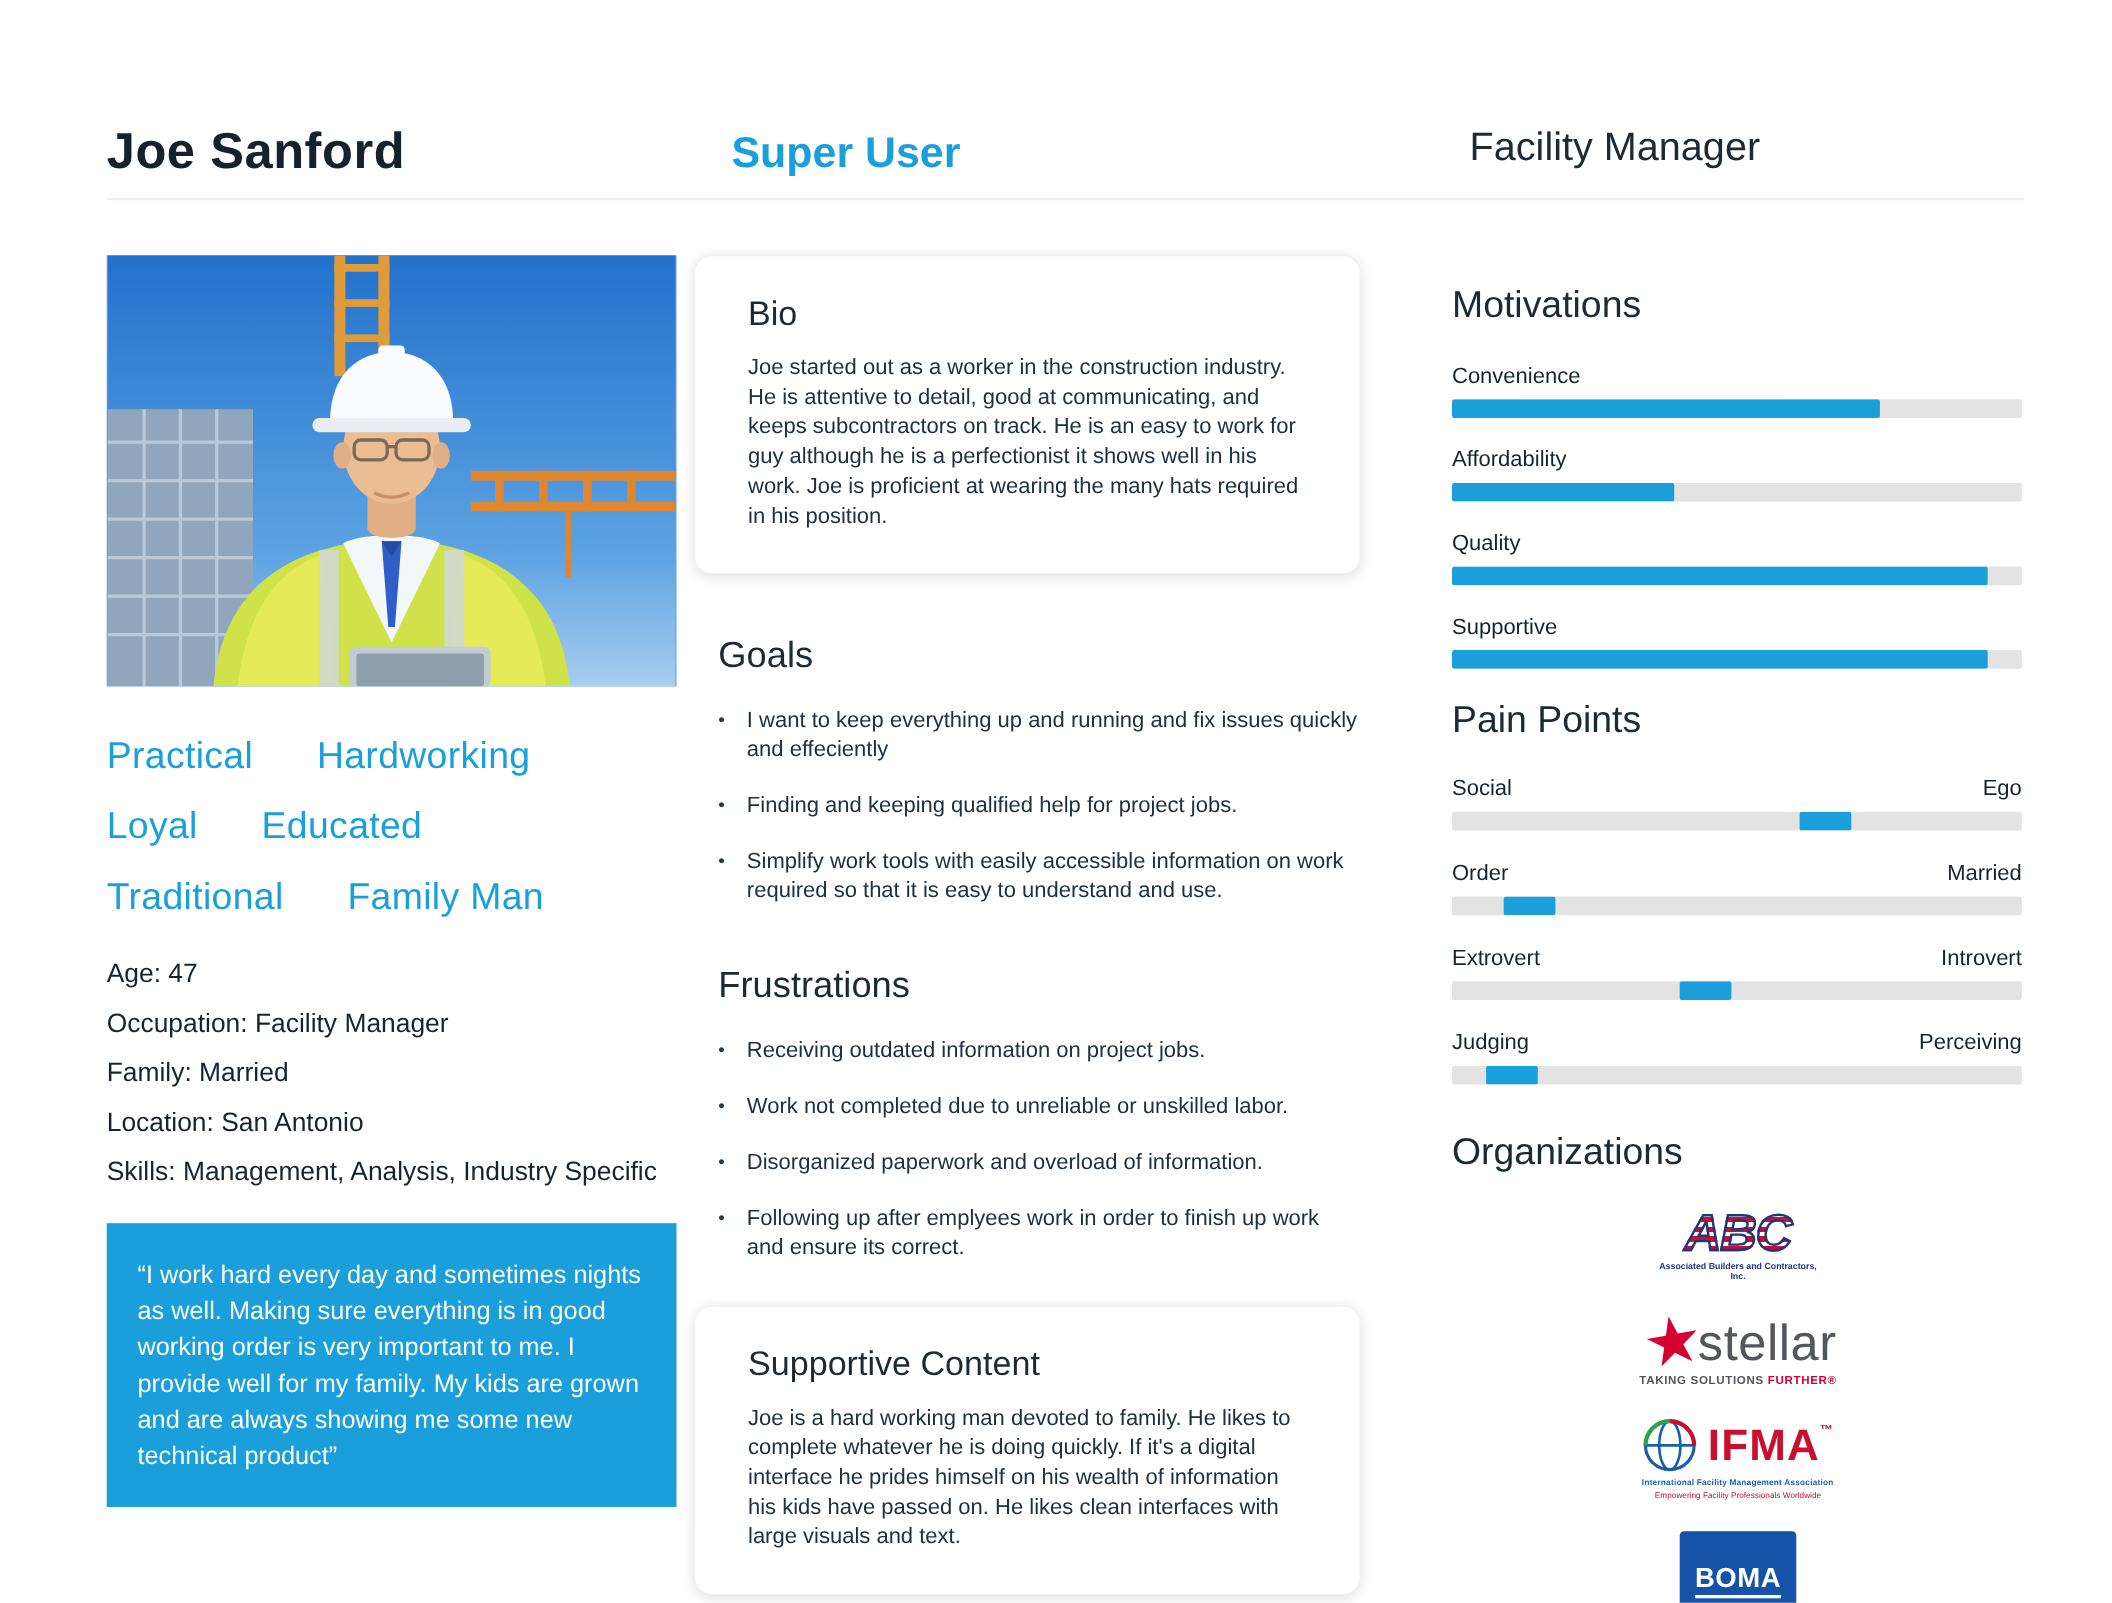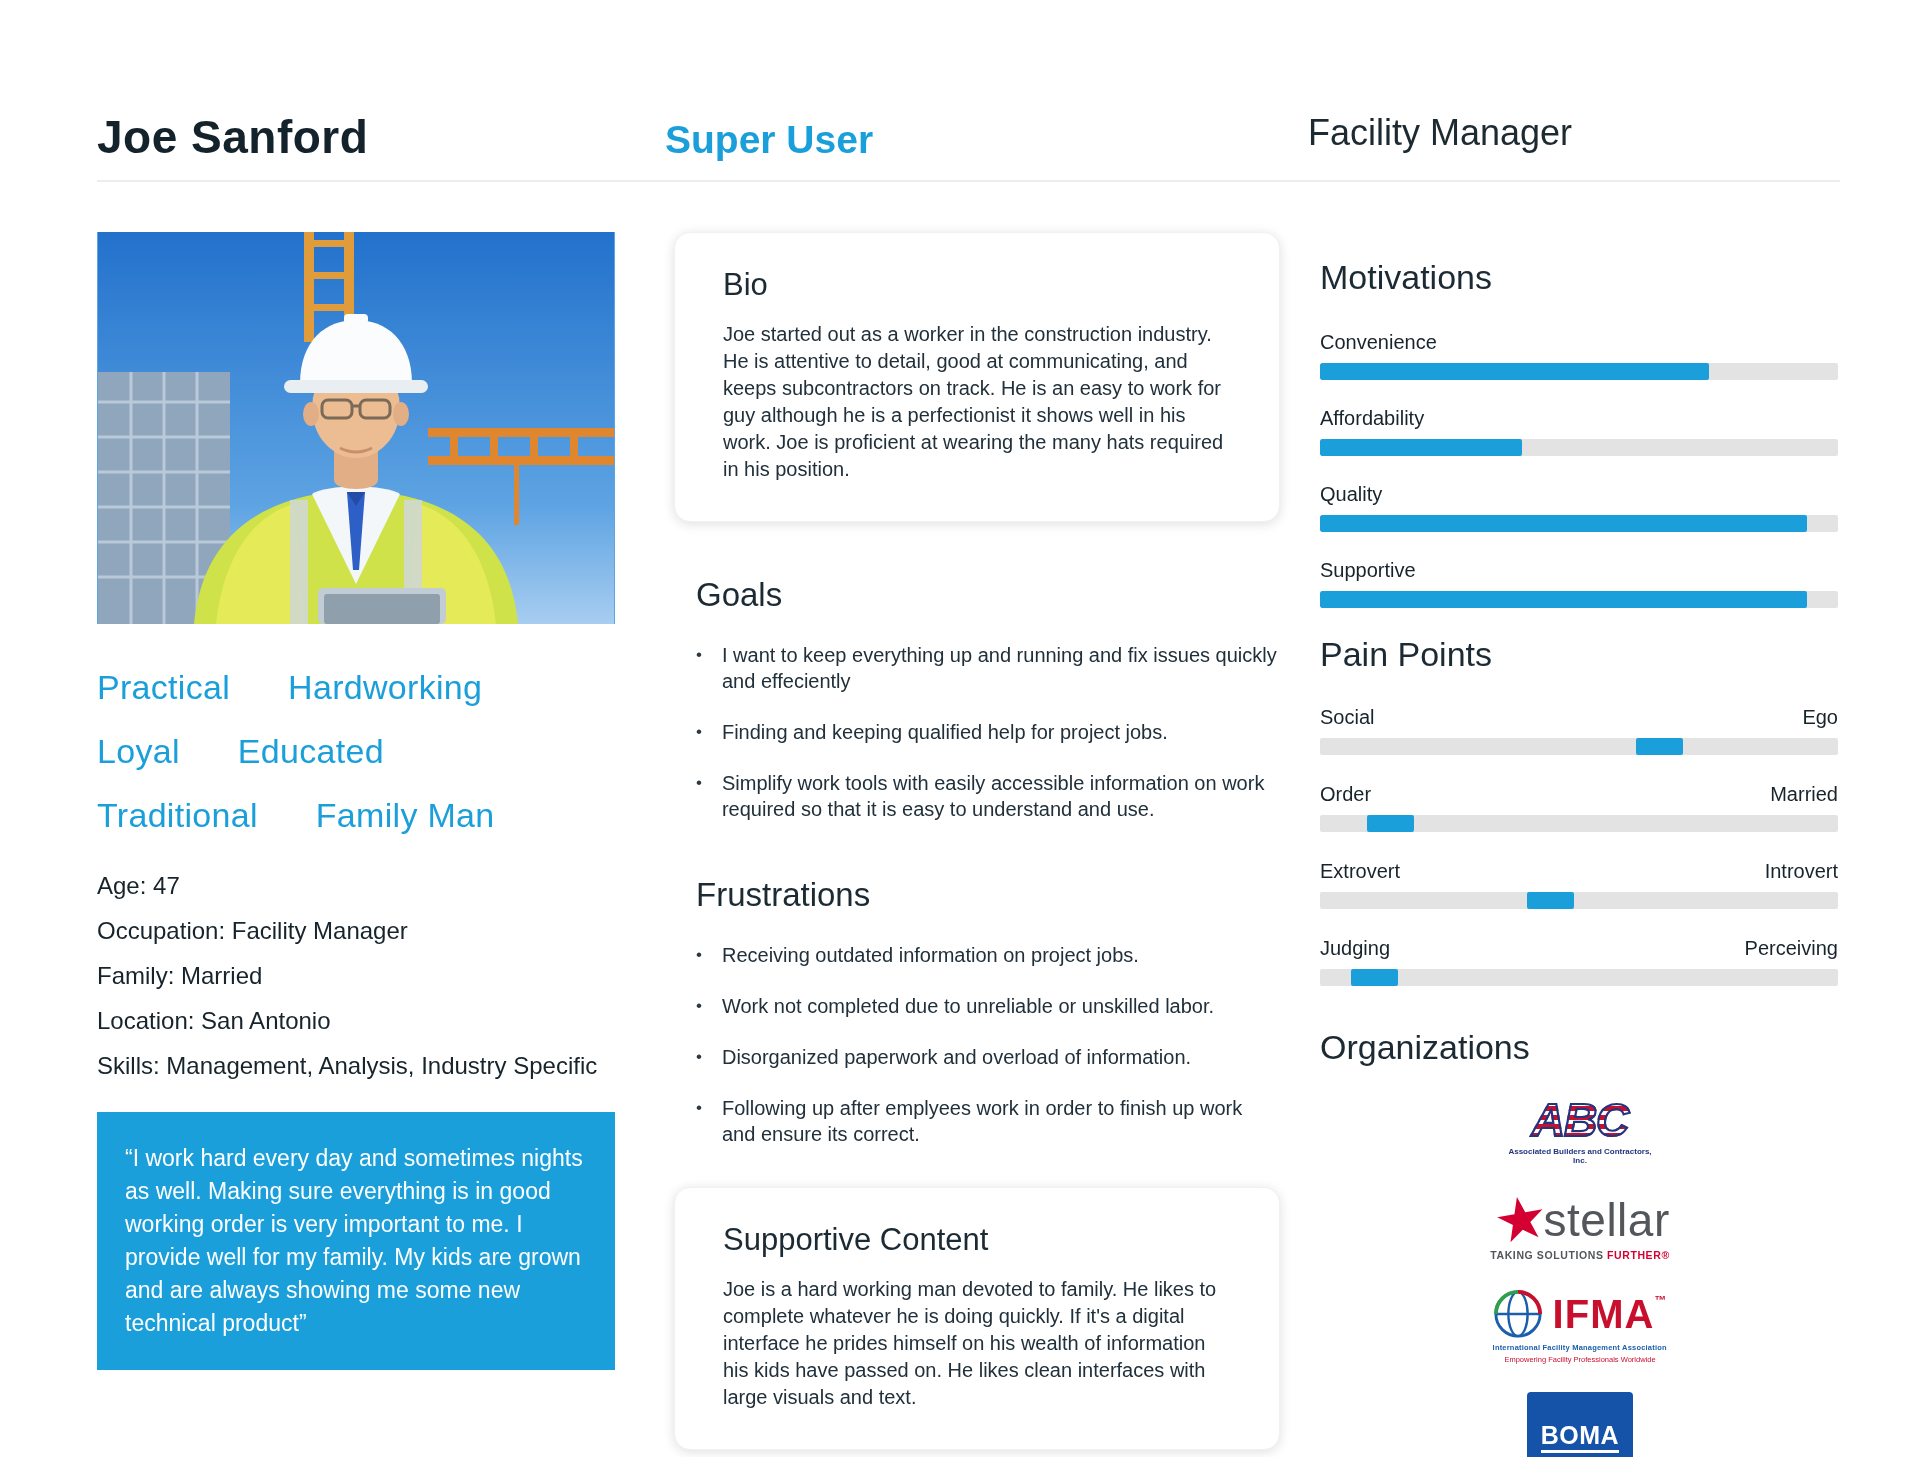--- a/index.html
+++ b/index.html
@@ -11,36 +11,36 @@
   *{box-sizing:border-box;margin:0;padding:0;}
   html,body{background:#fff;}
   body{
     width:1920px;height:1457px;position:relative;overflow:hidden;
     font-family:"Liberation Sans","DejaVu Sans",sans-serif;color:var(--dark);
   }
 
   
   .persona-name{position:absolute;left:97px;top:110px;font-size:46px;font-weight:700;color:#13222B;letter-spacing:.5px;}
   .user-type{position:absolute;left:665px;top:118px;font-size:39px;font-weight:700;color:var(--accent);}
-  .role-title{position:absolute;left:1308px;top:112px;font-size:36px;font-weight:500;color:#1D2A32;}
+  .role-title{position:absolute;left:1336px;top:112px;font-size:36px;font-weight:500;color:#1D2A32;}
   .header-divider{position:absolute;left:97px;top:180px;width:1743px;height:2px;background:#EDEDED;}
 
   
   .col-left{position:absolute;left:97px;top:232px;width:518px;}
   .photo{width:518px;height:392px;overflow:hidden;background:#5ea4e3;}
   .photo svg{display:block;}
   .traits{margin-top:44px;display:flex;flex-direction:column;gap:25px;}
   .trait-row{display:flex;gap:58px;}
   .trait{font-size:34px;font-weight:500;color:var(--accent);letter-spacing:.3px;}
   .details{margin-top:28px;}
   .detail-line{font-size:24px;line-height:45px;color:#17242C;}
   .quote-box{margin-top:24px;background:var(--accent);color:#fff;padding:30px 28px;font-size:23px;line-height:33px;width:518px;}
 
   
-  .col-mid{position:absolute;left:674px;top:232px;width:606px;}
+  .col-mid{position:absolute;left:631px;top:232px;width:606px;}
   .card{background:#fff;border:1px solid #F1F1F1;border-radius:16px;box-shadow:0 2px 12px rgba(0,0,0,.13);padding:34px 48px 38px;}
   .card h2{font-size:31px;font-weight:500;color:#1B2A33;margin-bottom:18px;}
   .card p{font-size:20px;line-height:27px;color:#21303A;}
   .plain-section{margin-top:54px;padding-left:22px;}
   .plain-section h2{font-size:33px;font-weight:500;color:#1B2A33;margin-bottom:28px;}
   .blist{list-style:none;}
   .blist li{display:flex;gap:20px;font-size:20px;line-height:26px;color:#21303A;margin-bottom:25px;}
   .blist .bullet{font-size:17px;line-height:26px;color:#2A3942;}
   .supportive-card{margin-top:40px;}
 

